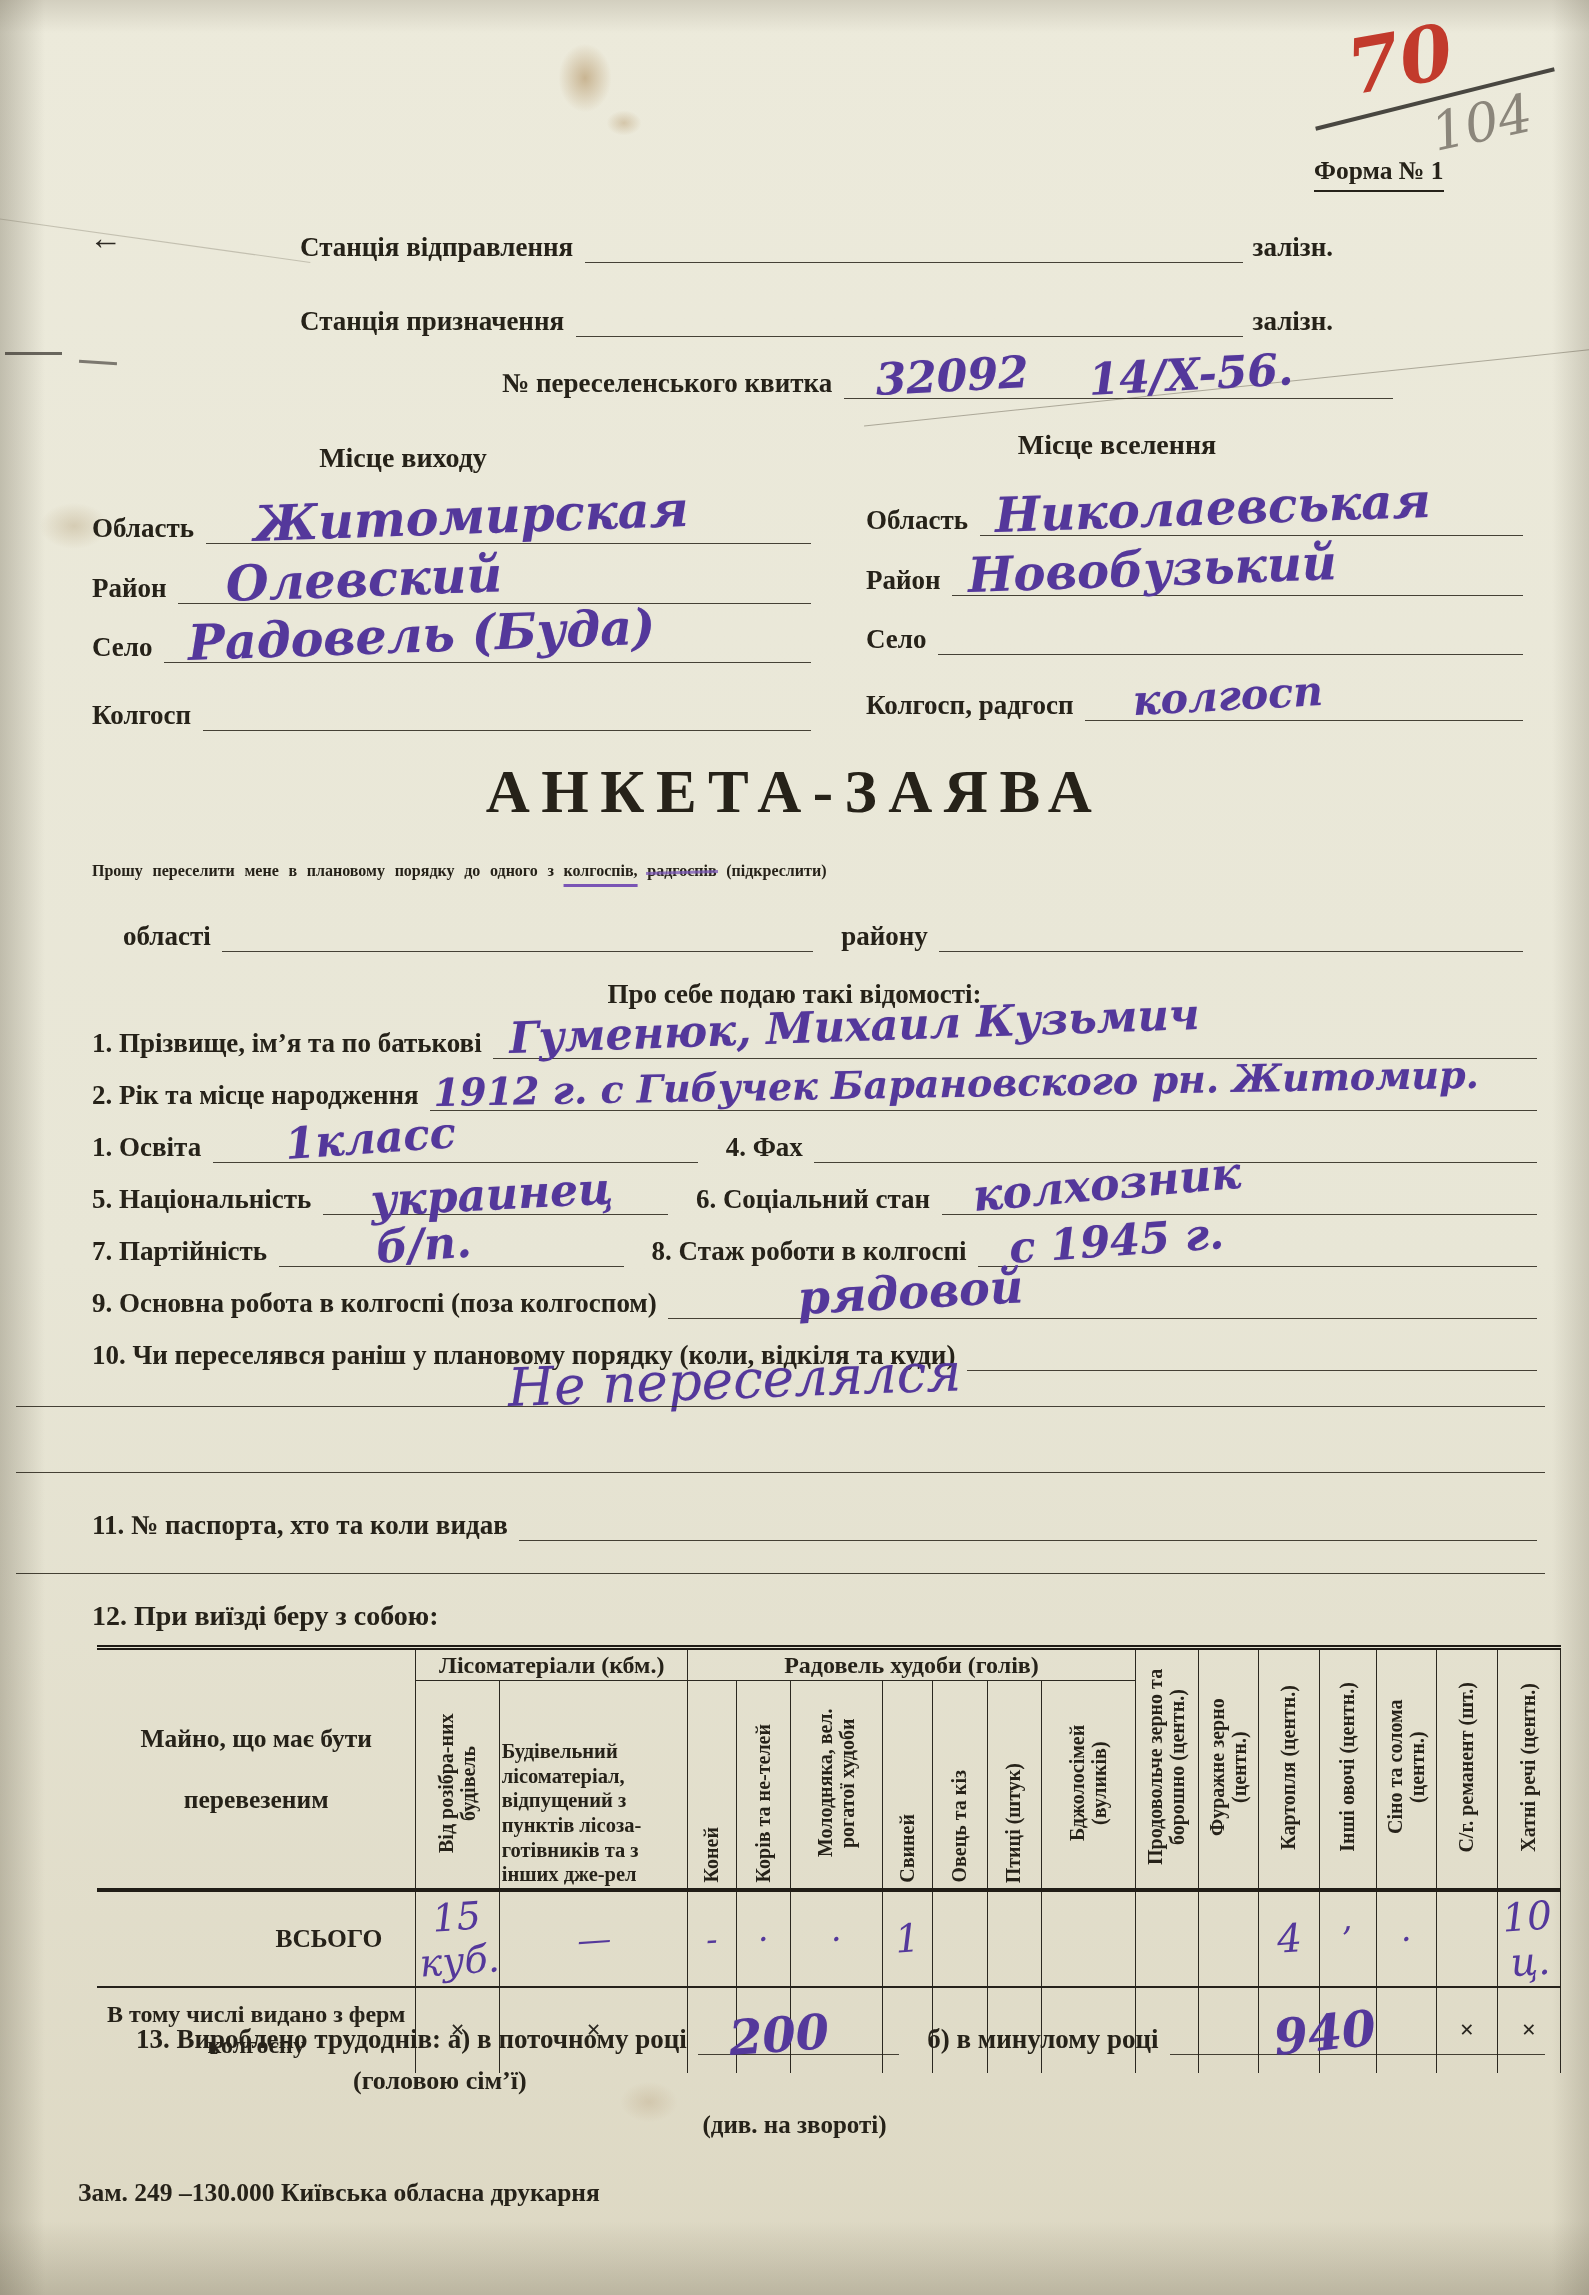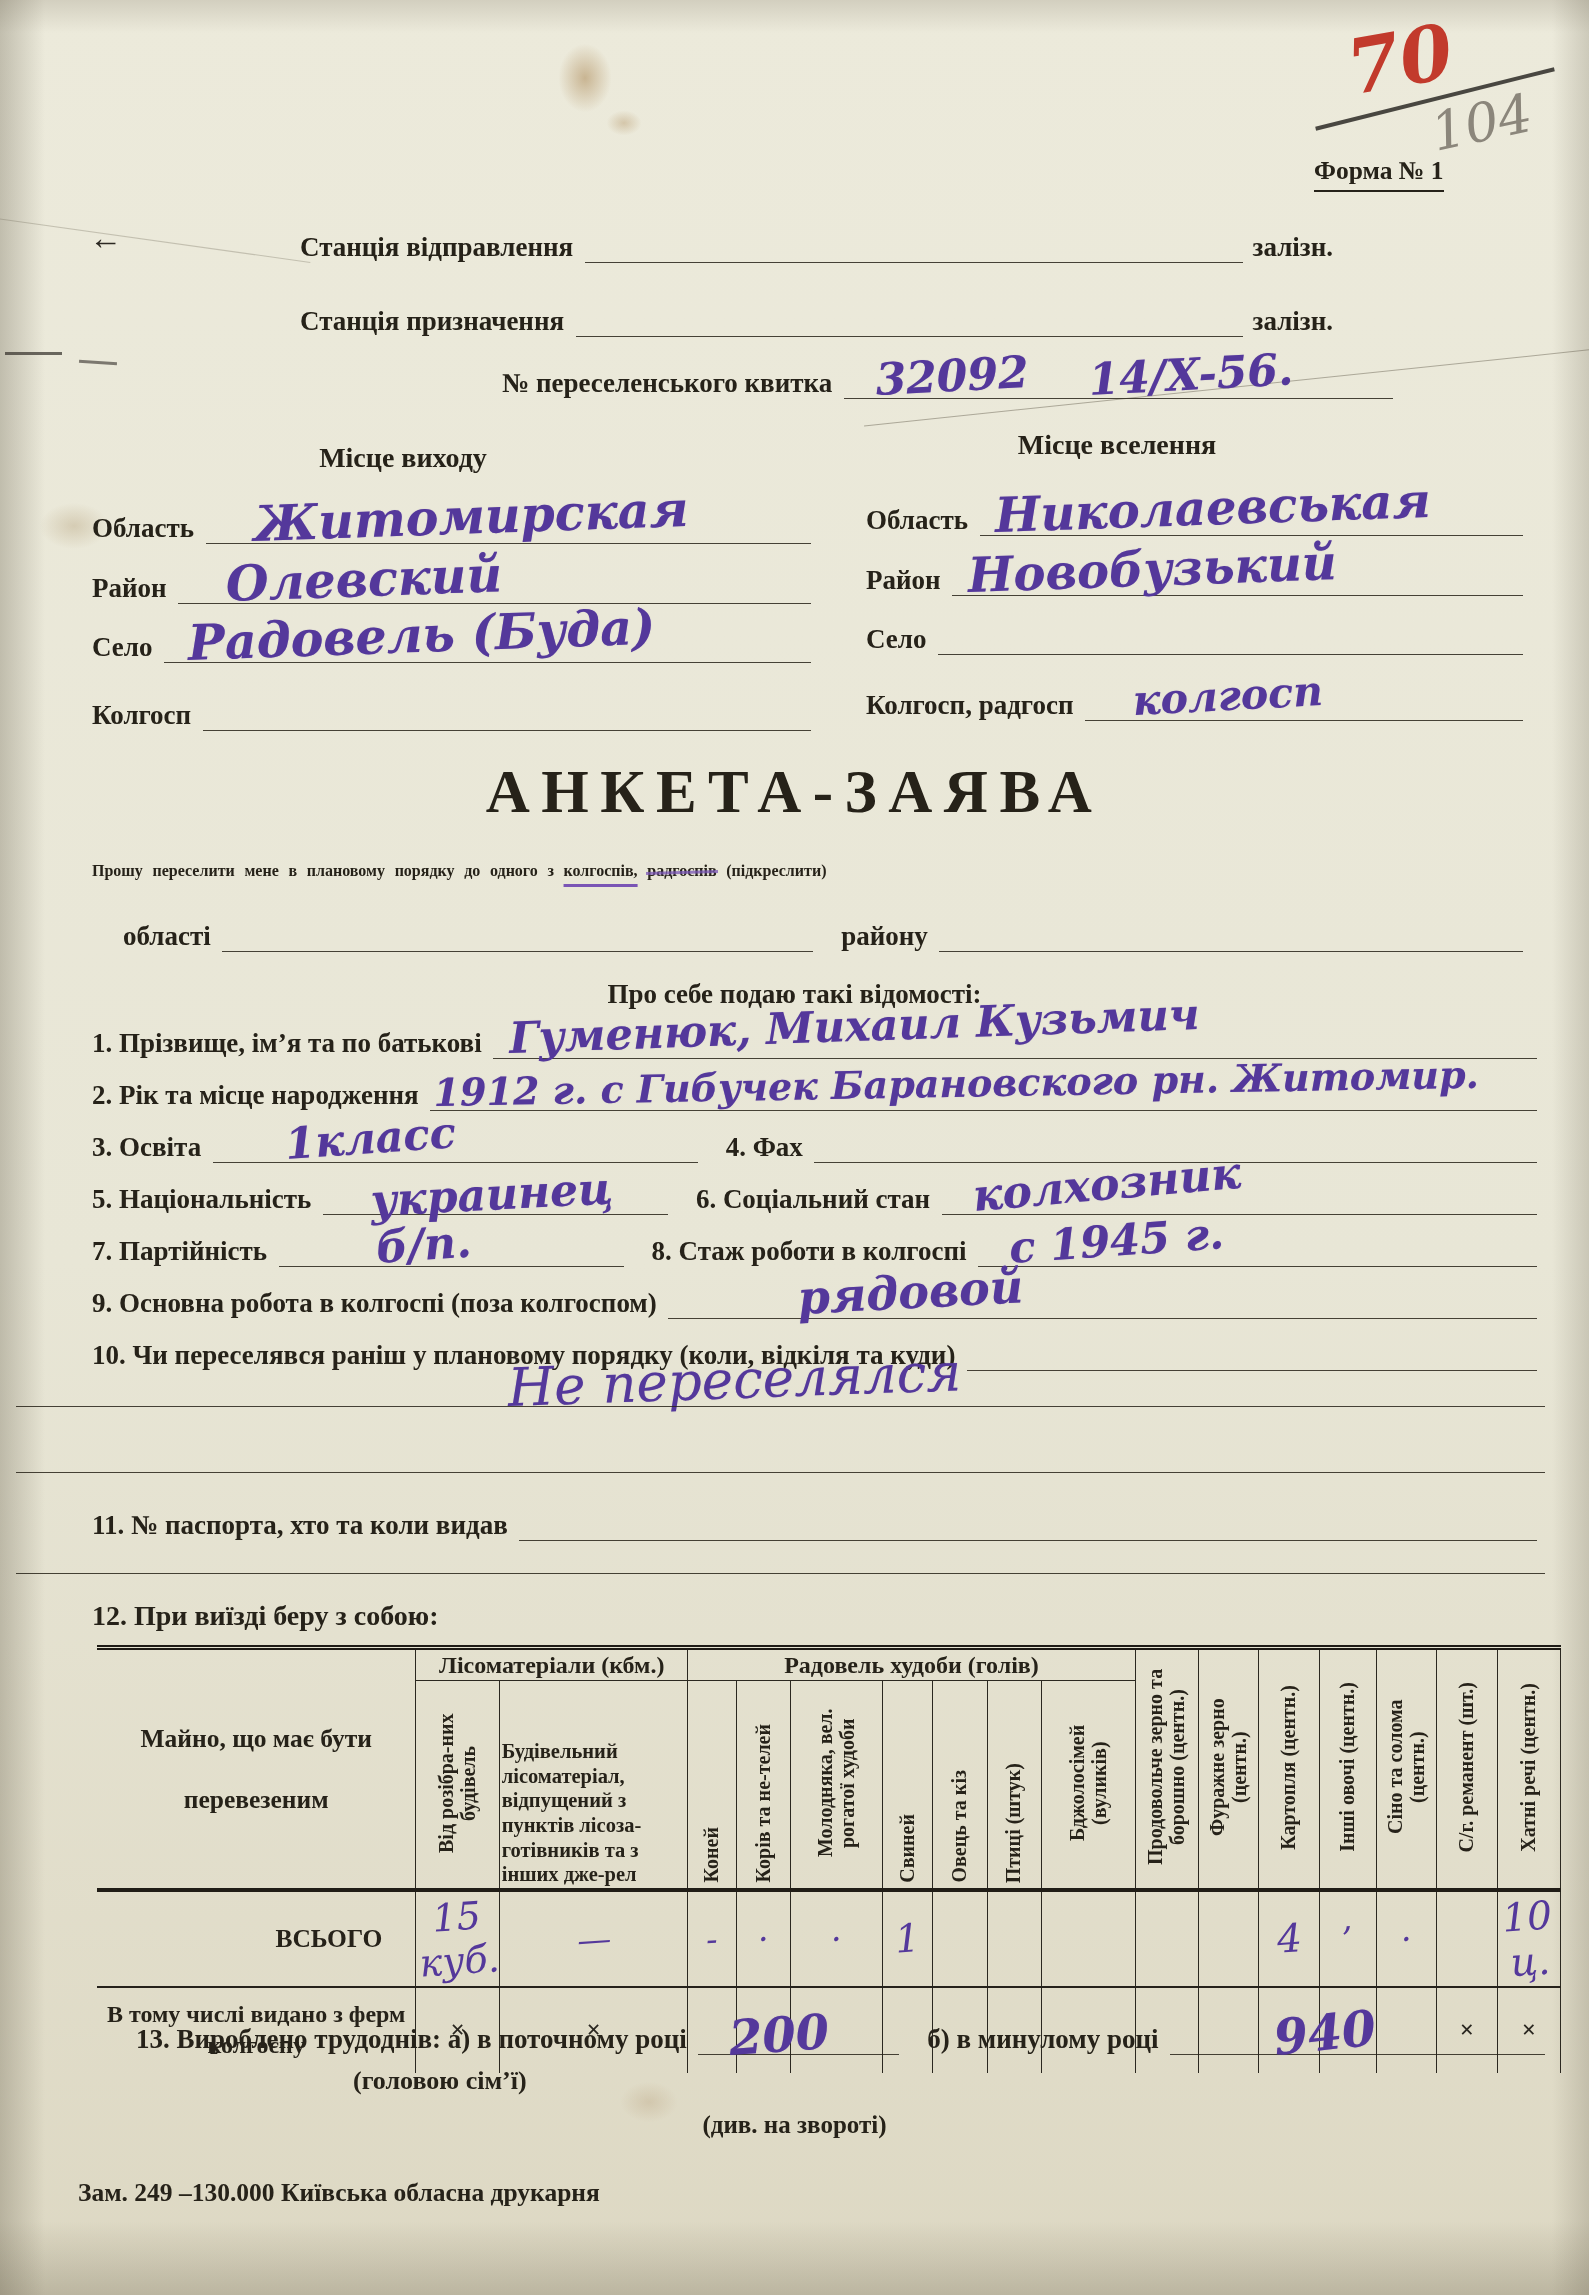--- a/index.html
+++ b/index.html
@@ -161,21 +161,21 @@
     <span class="hwv" style="left:16.4px;bottom:-5px;font-size:43px;transform:rotate(-2deg);">Гуменюк, Михаил Кузьмич</span>
   </span>
 </div>
 <div class="fline" style="left:92px;top:1080px;width:1445px;">
   <span class="lbl">2. Рік та місце народження</span>
   <span class="fill">
     <span class="hwv" style="left:3.3px;bottom:-5px;font-size:38px;transform:rotate(-1deg);">1912 г. с Гибучек Барановского рн. Житомир.</span>
   </span>
 </div>
 <div class="fline" style="left:92px;top:1132px;width:1445px;">
-  <span class="lbl">3. Освіта</span>
+  <span class="lbl">1. Освіта</span>
   <span class="fillfix" style="width:485px;">
     <span class="hwv" style="left:74px;bottom:-6.6px;font-size:43px;transform:rotate(-4deg);">1класс</span>
   </span>
   <span class="lbl2">4. Фах</span>
   <span class="fill">
     <span class="hwv" style="left:25px;bottom:-5px;font-size:39px;"></span>
   </span>
 </div>
 <div class="fline" style="left:92px;top:1184px;width:1445px;">
   <span class="lbl">5. Національність</span>

